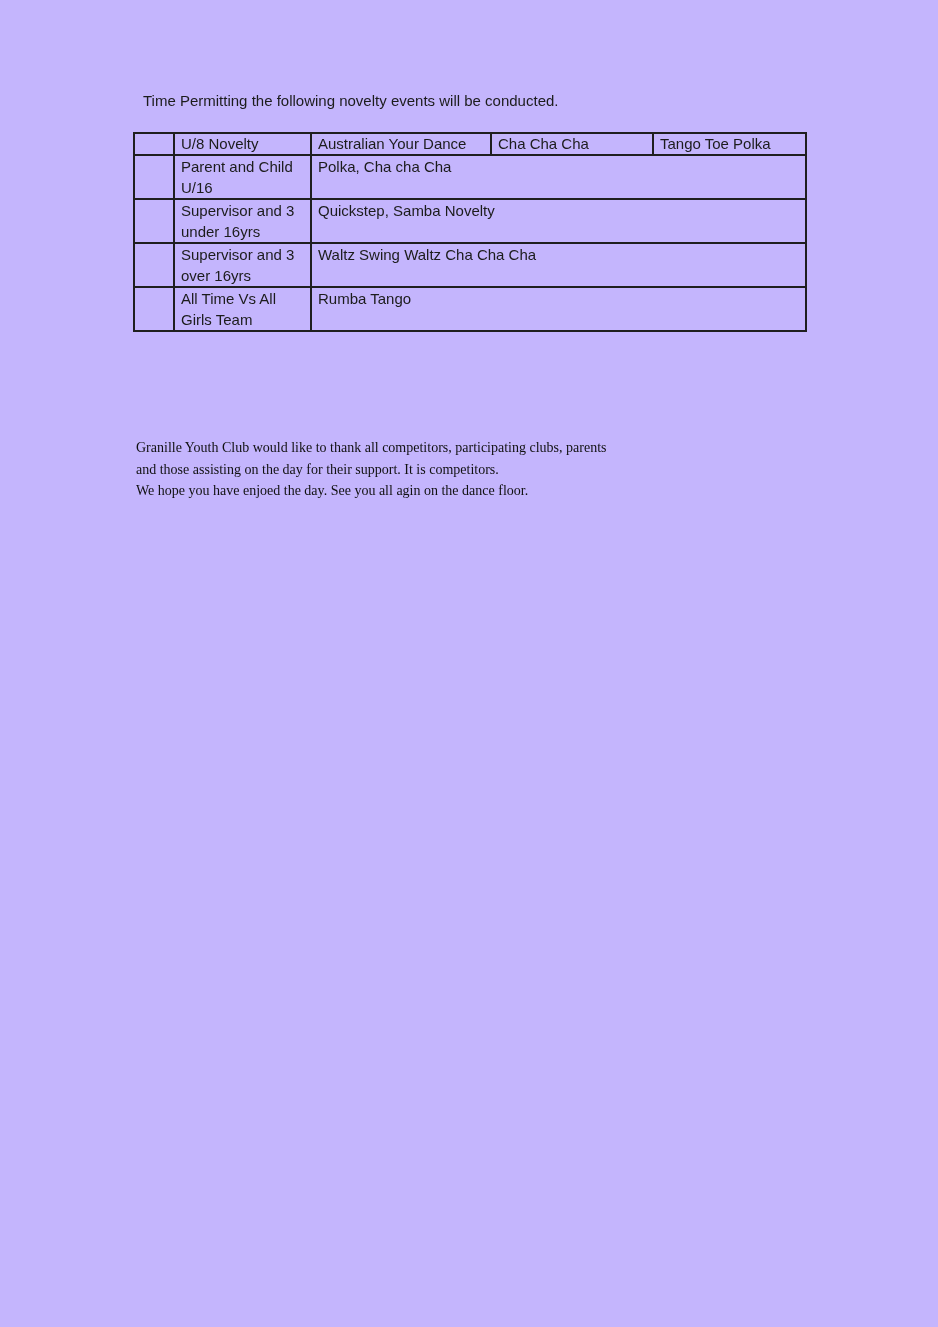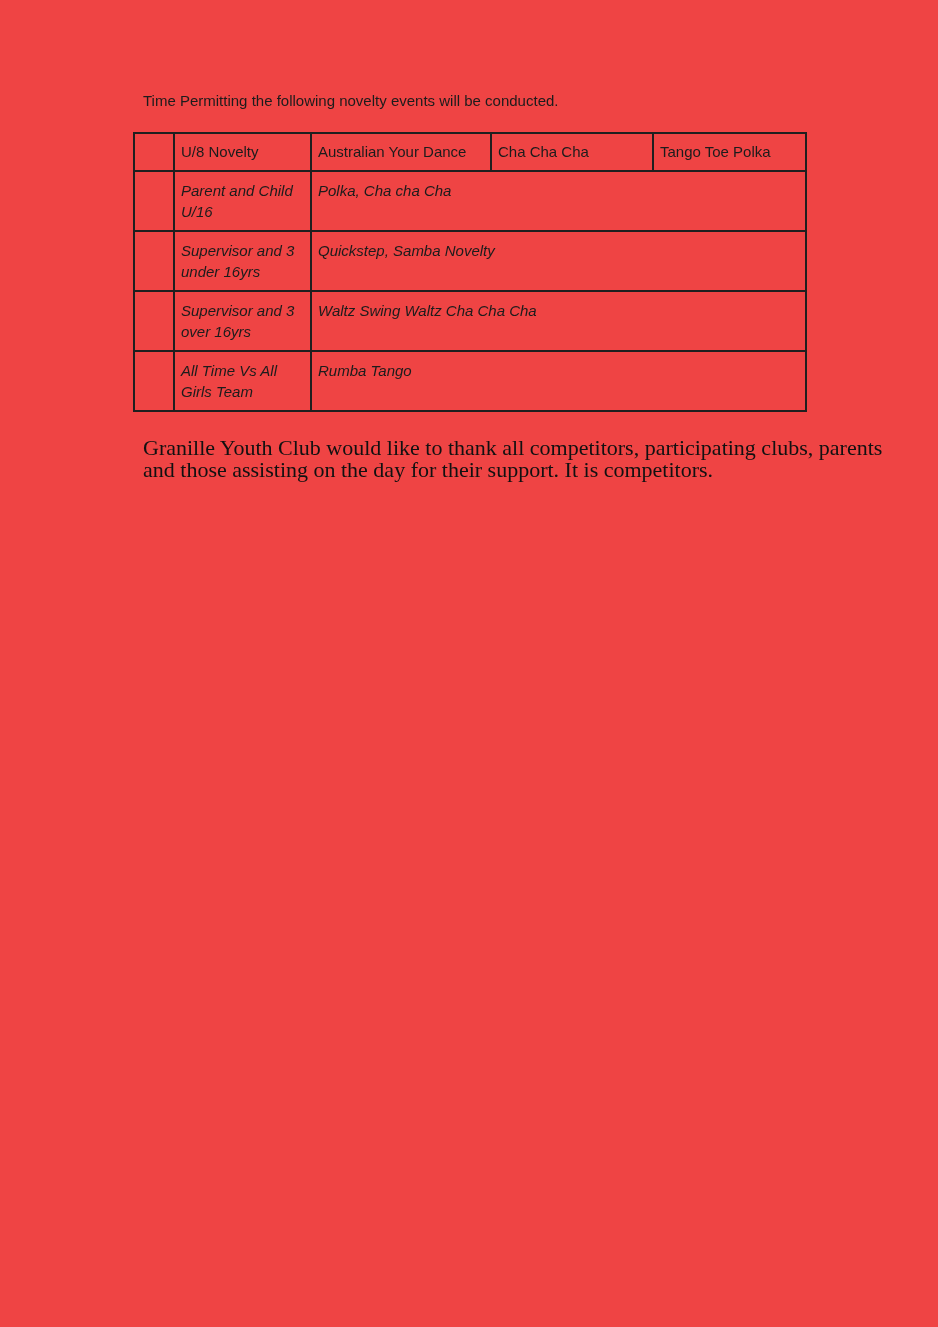--- a/index.html
+++ b/index.html
@@ -4,21 +4,21 @@
 <style>
   html, body {
     margin: 0;
     padding: 0;
     background: #ffffff;
   }
   .page {
     position: relative;
     width: 938px;
     height: 1327px;
-    background: #ef4444;
+    background: #c4b5fd;
     color: #1c1c1c;
     font-family: "Liberation Sans", sans-serif;
     overflow: hidden;
   }
   .intro {
     position: absolute;
     left: 143px;
     top: 91px;
     font-size: 15px;
     line-height: 19px;
@@ -27,41 +27,40 @@
   table.novelty {
     position: absolute;
     left: 133px;
     top: 132px;
     width: 672px;
     border-collapse: collapse;
     table-layout: fixed;
   }
   table.novelty td {
     border: 2px solid #1f1f1f;
-    padding: 8px 6px;
+    padding: 0 6px;
     vertical-align: top;
     font-size: 15px;
     line-height: 21px;
     color: #1c1c1c;
     overflow: hidden;
   }
   tr.header-row td {
     height: 19px;
     line-height: 20px;
   }
   tr.body-row td {
     height: 39px;
-    font-style: italic;
   }
   .closing {
     position: absolute;
-    left: 143px;
+    left: 136px;
     top: 437px;
     font-family: "Liberation Serif", serif;
-    font-size: 22px;
+    font-size: 14px;
     line-height: 21.7px;
     color: #111111;
   }
   .closing .line {
     white-space: nowrap;
   }
 </style>
 </head>
 <body>
 
@@ -121,15 +120,16 @@
           <div>Girls Team</div>
         </td>
         <td colspan="3">Rumba Tango</td>
       </tr>
     </tbody>
   </table>
 
   <div class="closing">
     <div class="line">Granille Youth Club would like to thank all competitors, participating clubs, parents</div>
     <div class="line">and those assisting on the day for their support. It is competitors.</div>
+    <div class="line">We hope you have enjoed the day. See you all agin on the dance floor.</div>
   </div>
 
 </div>
 
 </body></html>

